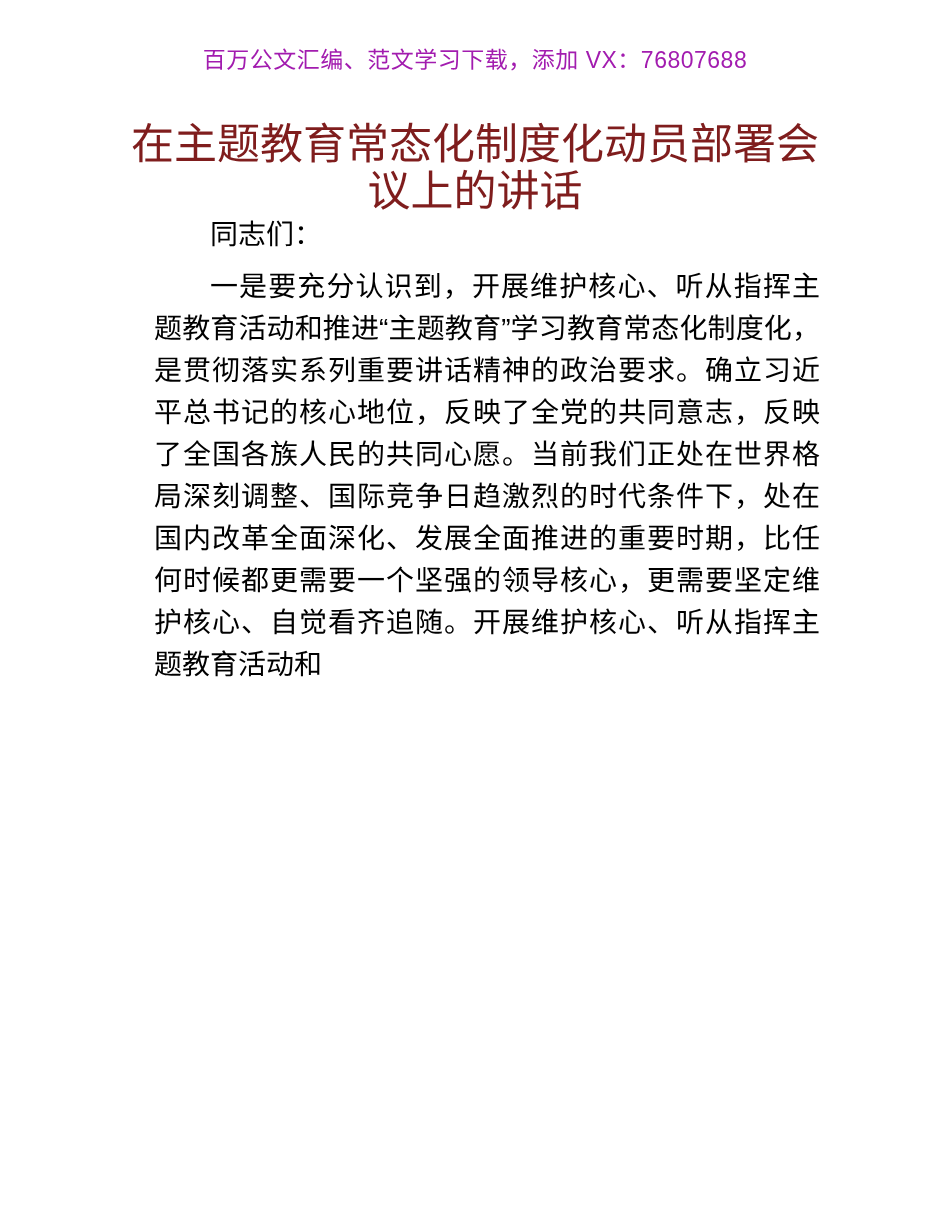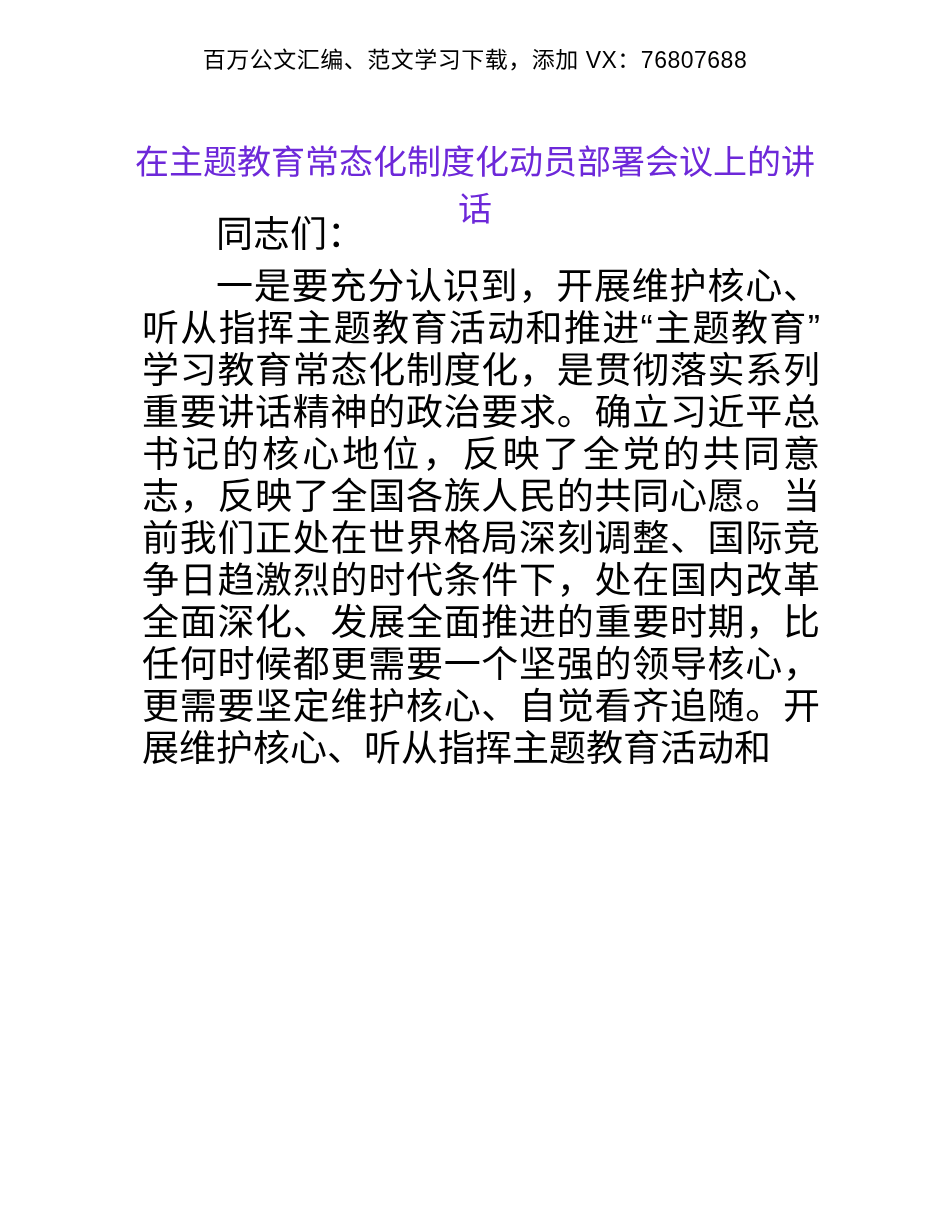--- a/index.html
+++ b/index.html
@@ -23,55 +23,55 @@
   
   .promo-header {
     position: absolute;
     top: 44px;
     left: 0;
     width: 950px;
     text-align: center;
     font-size: 23px;
     line-height: 32px;
     letter-spacing: 0.5px;
-    color: #000000;
+    color: #a21caf;
     white-space: nowrap;
     font-family: "Liberation Sans", "DejaVu Sans", sans-serif;
   }
 
   
   .doc-title {
     position: absolute;
-    top: 116px;
+    top: 92px;
     left: 130px;
     width: 690px;
     text-align: center;
-    font-size: 34px;
+    font-size: 43px;
     line-height: 47px;
-    color: #6d28d9;
+    color: #7f1d1d;
     font-weight: 400;
     letter-spacing: 0px;
   }
 
   
   .body-text {
     position: absolute;
     top: 214px;
     left: 142px;
     width: 678px;
     color: #000000;
   }
 
   .para {
-    font-size: 37px;
+    font-size: 28px;
     line-height: 42px;
     text-align: justify;
     text-justify: inter-ideograph;
     text-indent: 2em;
-    margin: 0 0 10px 0;
+    margin: 0 0 10px 12px;
     letter-spacing: 0px;
     word-break: break-all;
   }
 
   .para:last-child {
     margin-bottom: 0;
   }
 
   .para.heading {
     margin-top: 0;

